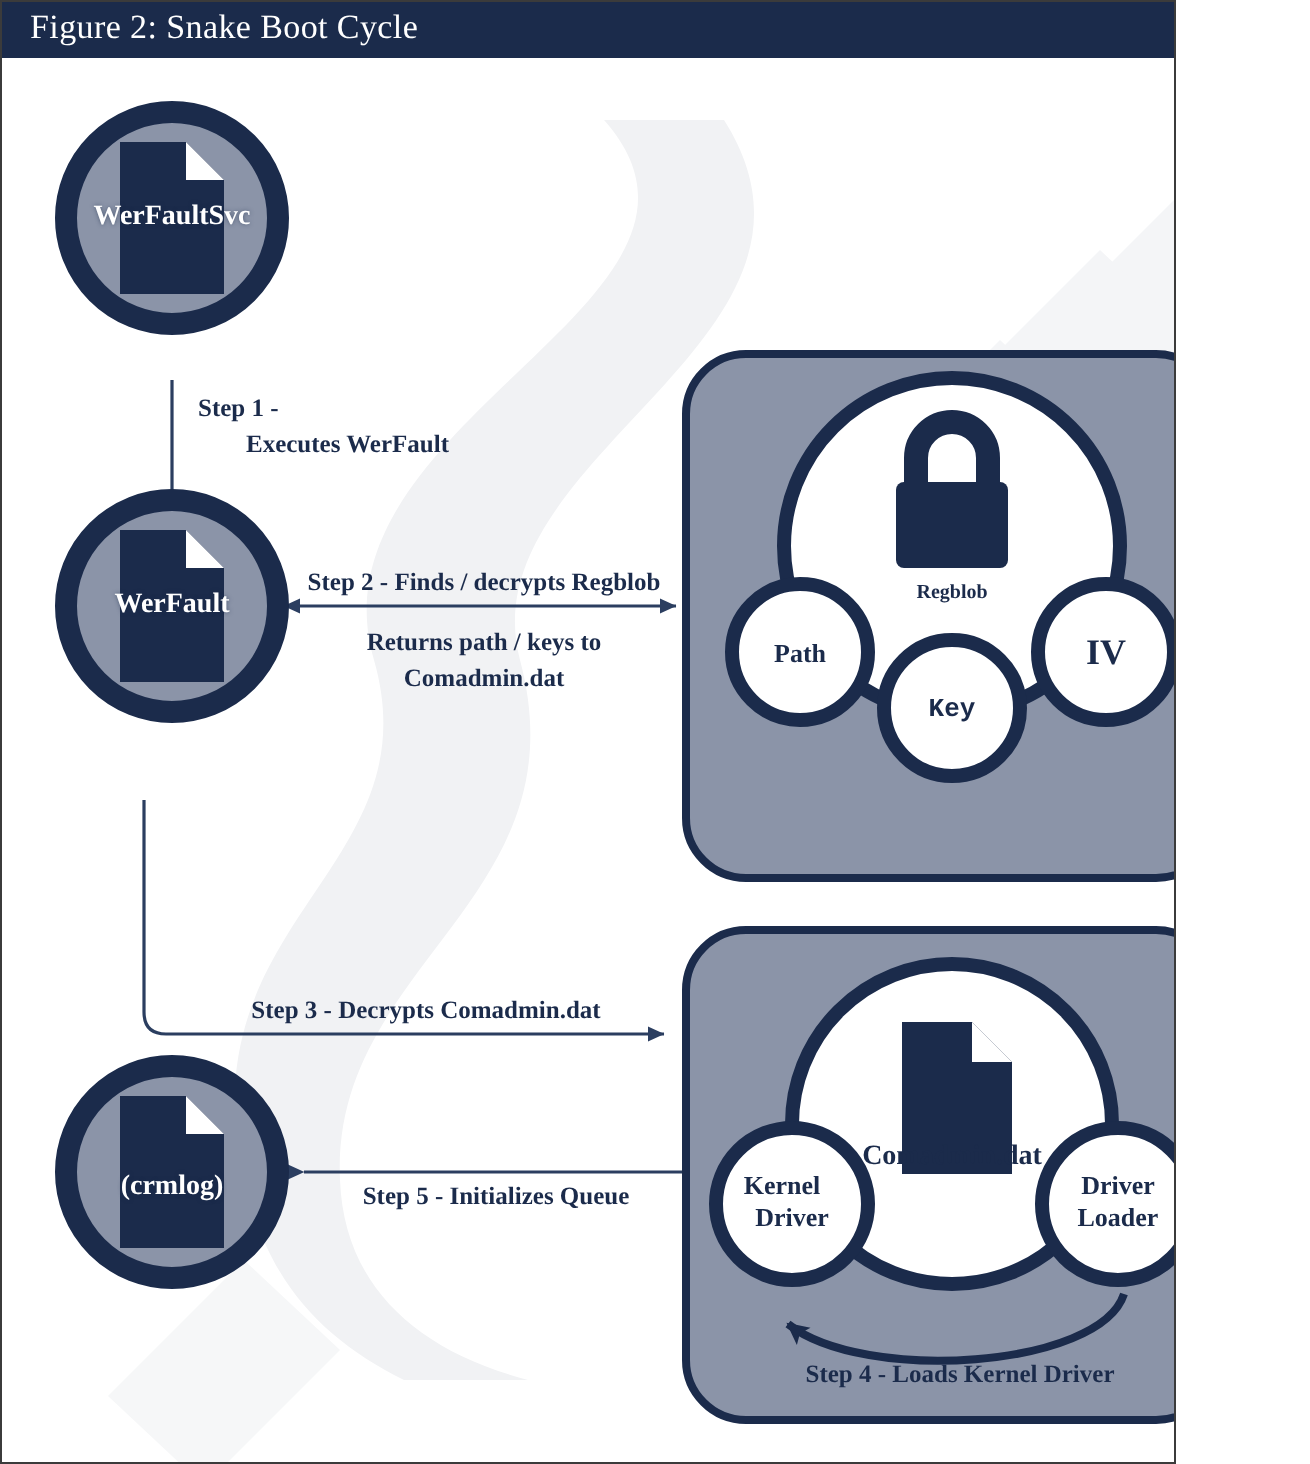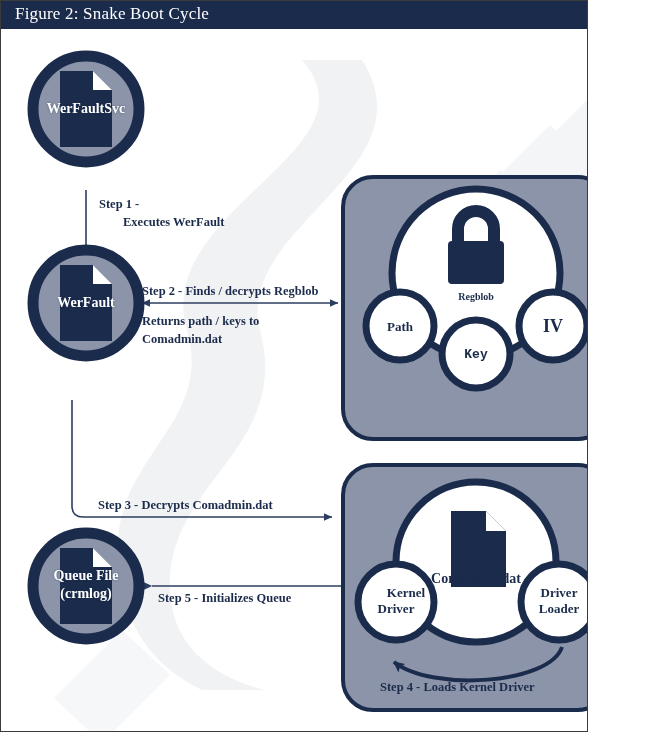--- a/index.html
+++ b/index.html
@@ -48,21 +48,21 @@
     display: block;
   }
   .lbl {
     position: absolute;
     color: #1b2b4b;
     font-weight: bold;
     font-size: 12.5px;
     line-height: 16px;
     white-space: pre;
   }
-  .lbl.center { }
+  .lbl.center { text-align: center; }
   .node-label {
     position: absolute;
     color: #ffffff;
     font-weight: bold;
     font-size: 14px;
     line-height: 16px;
     text-align: center;
     white-space: pre;
     text-shadow: 0 0 2px rgba(27,43,75,0.55);
   }
@@ -185,30 +185,29 @@
           <path d="M58 518 h33 l19 19 v57 h-52 z" fill="#1b2b4b"></path>
           <path d="M91 518 l19 19 h-19 z" fill="#ffffff"></path>
         </g>
       </g>
     </svg>
 
     <div class="node-label" style="left:14px; top:71px; width:140px;">WerFaultSvc</div>
 
     <div class="node-label" style="left:24px; top:265px; width:120px;">WerFault</div>
 
-    <div class="node-label" style="left:24px; top:538px; width:120px;">Queue File</div>
     <div class="node-label" style="left:24px; top:556px; width:120px;">(crmlog)</div>
 
     <div class="inner-label" style="left:414px; top:259px; width:120px; font-size:10px;">Regblob</div>
     <div class="inner-label" style="left:368px; top:289px; width:60px; font-size:13px;">Path</div>
     <div class="inner-label" style="left:444px; top:317px; width:60px; font-size:13px;font-family:Liberation Mono, monospace;">Key</div>
     <div class="inner-label" style="left:521px; top:289px; width:60px; font-size:18px;">IV</div>
 
     <div class="inner-label" style="left:404px; top:541px; width:140px; font-size:14px;">Comadmin.dat</div>
-    <div class="inner-label" style="left:364px; top:555px; width:80px; font-size:13px;">Kernel</div>
+    <div class="inner-label" style="left:349px; top:555px; width:80px; font-size:13px;">Kernel</div>
     <div class="inner-label" style="left:354px; top:571px; width:80px; font-size:13px;">Driver</div>
     <div class="inner-label" style="left:517px; top:555px; width:80px; font-size:13px;">Driver</div>
     <div class="inner-label" style="left:517px; top:571px; width:80px; font-size:13px;">Loader</div>
 
     <div class="lbl center" style="left:378px; top:649px; width:200px;">Step 4 - Loads Kernel Driver</div>
 
     <div class="lbl" style="left:97px; top:166px;">Step 1 -</div>
     <div class="lbl" style="left:97px; top:184px;margin-left:24px;">Executes WerFault</div>
 
     <div class="lbl center" style="left:140px; top:253px; width:200px;">Step 2 - Finds / decrypts Regblob</div>

